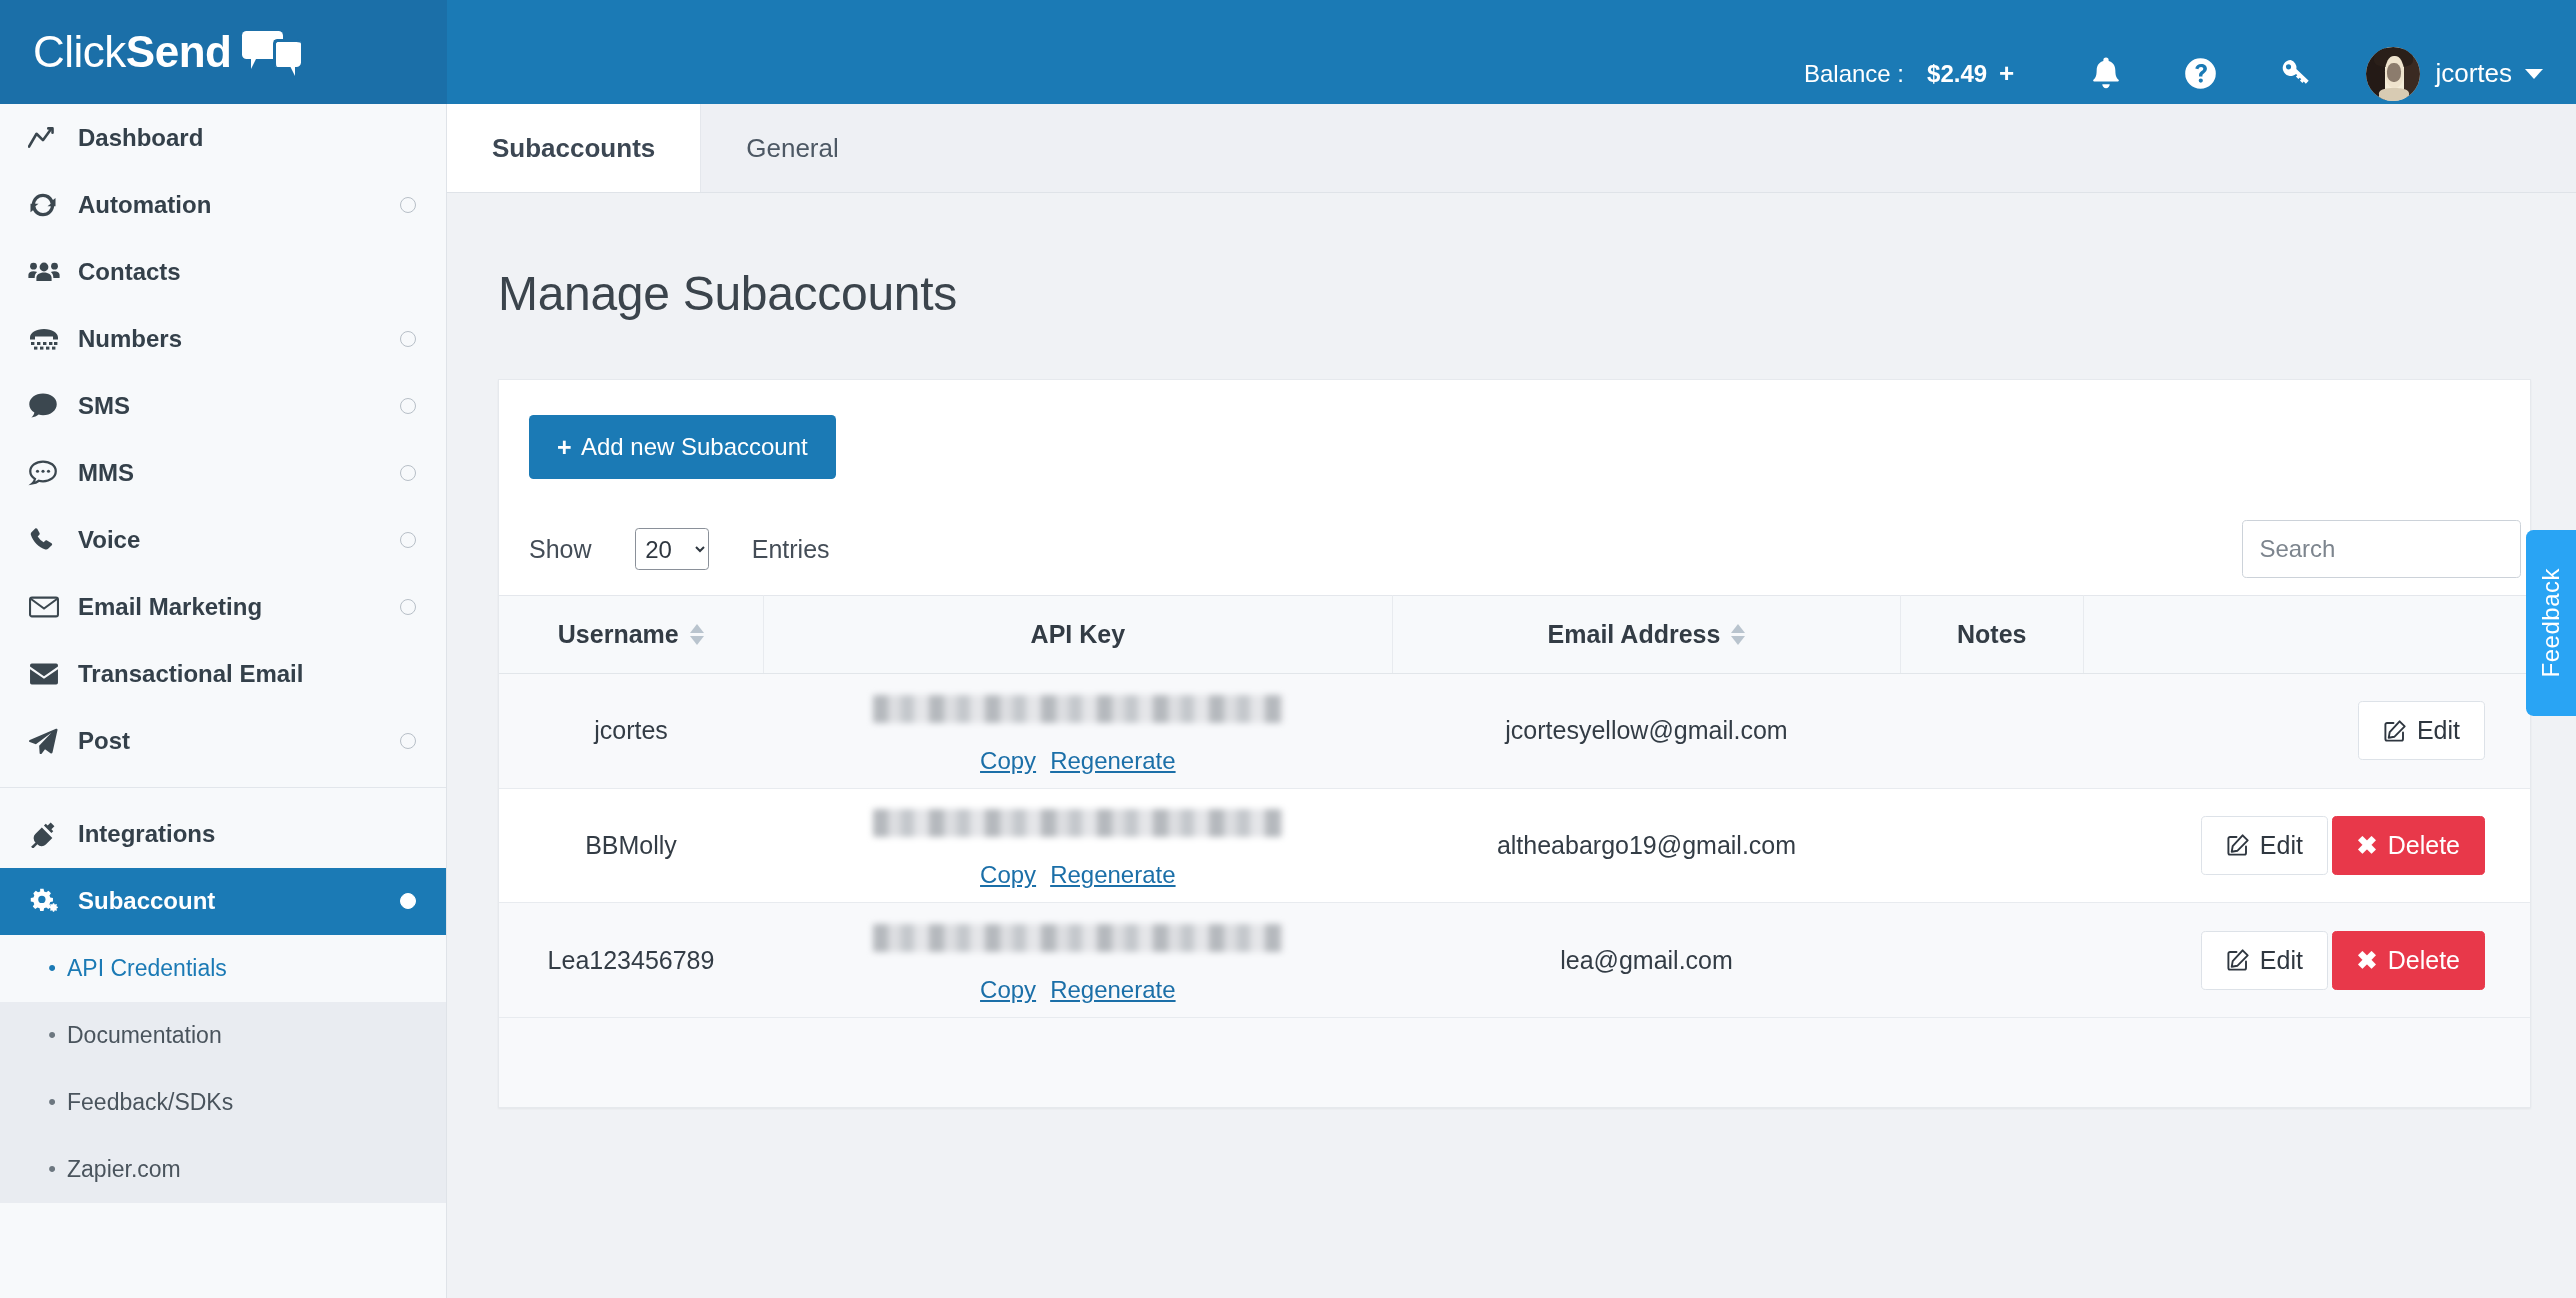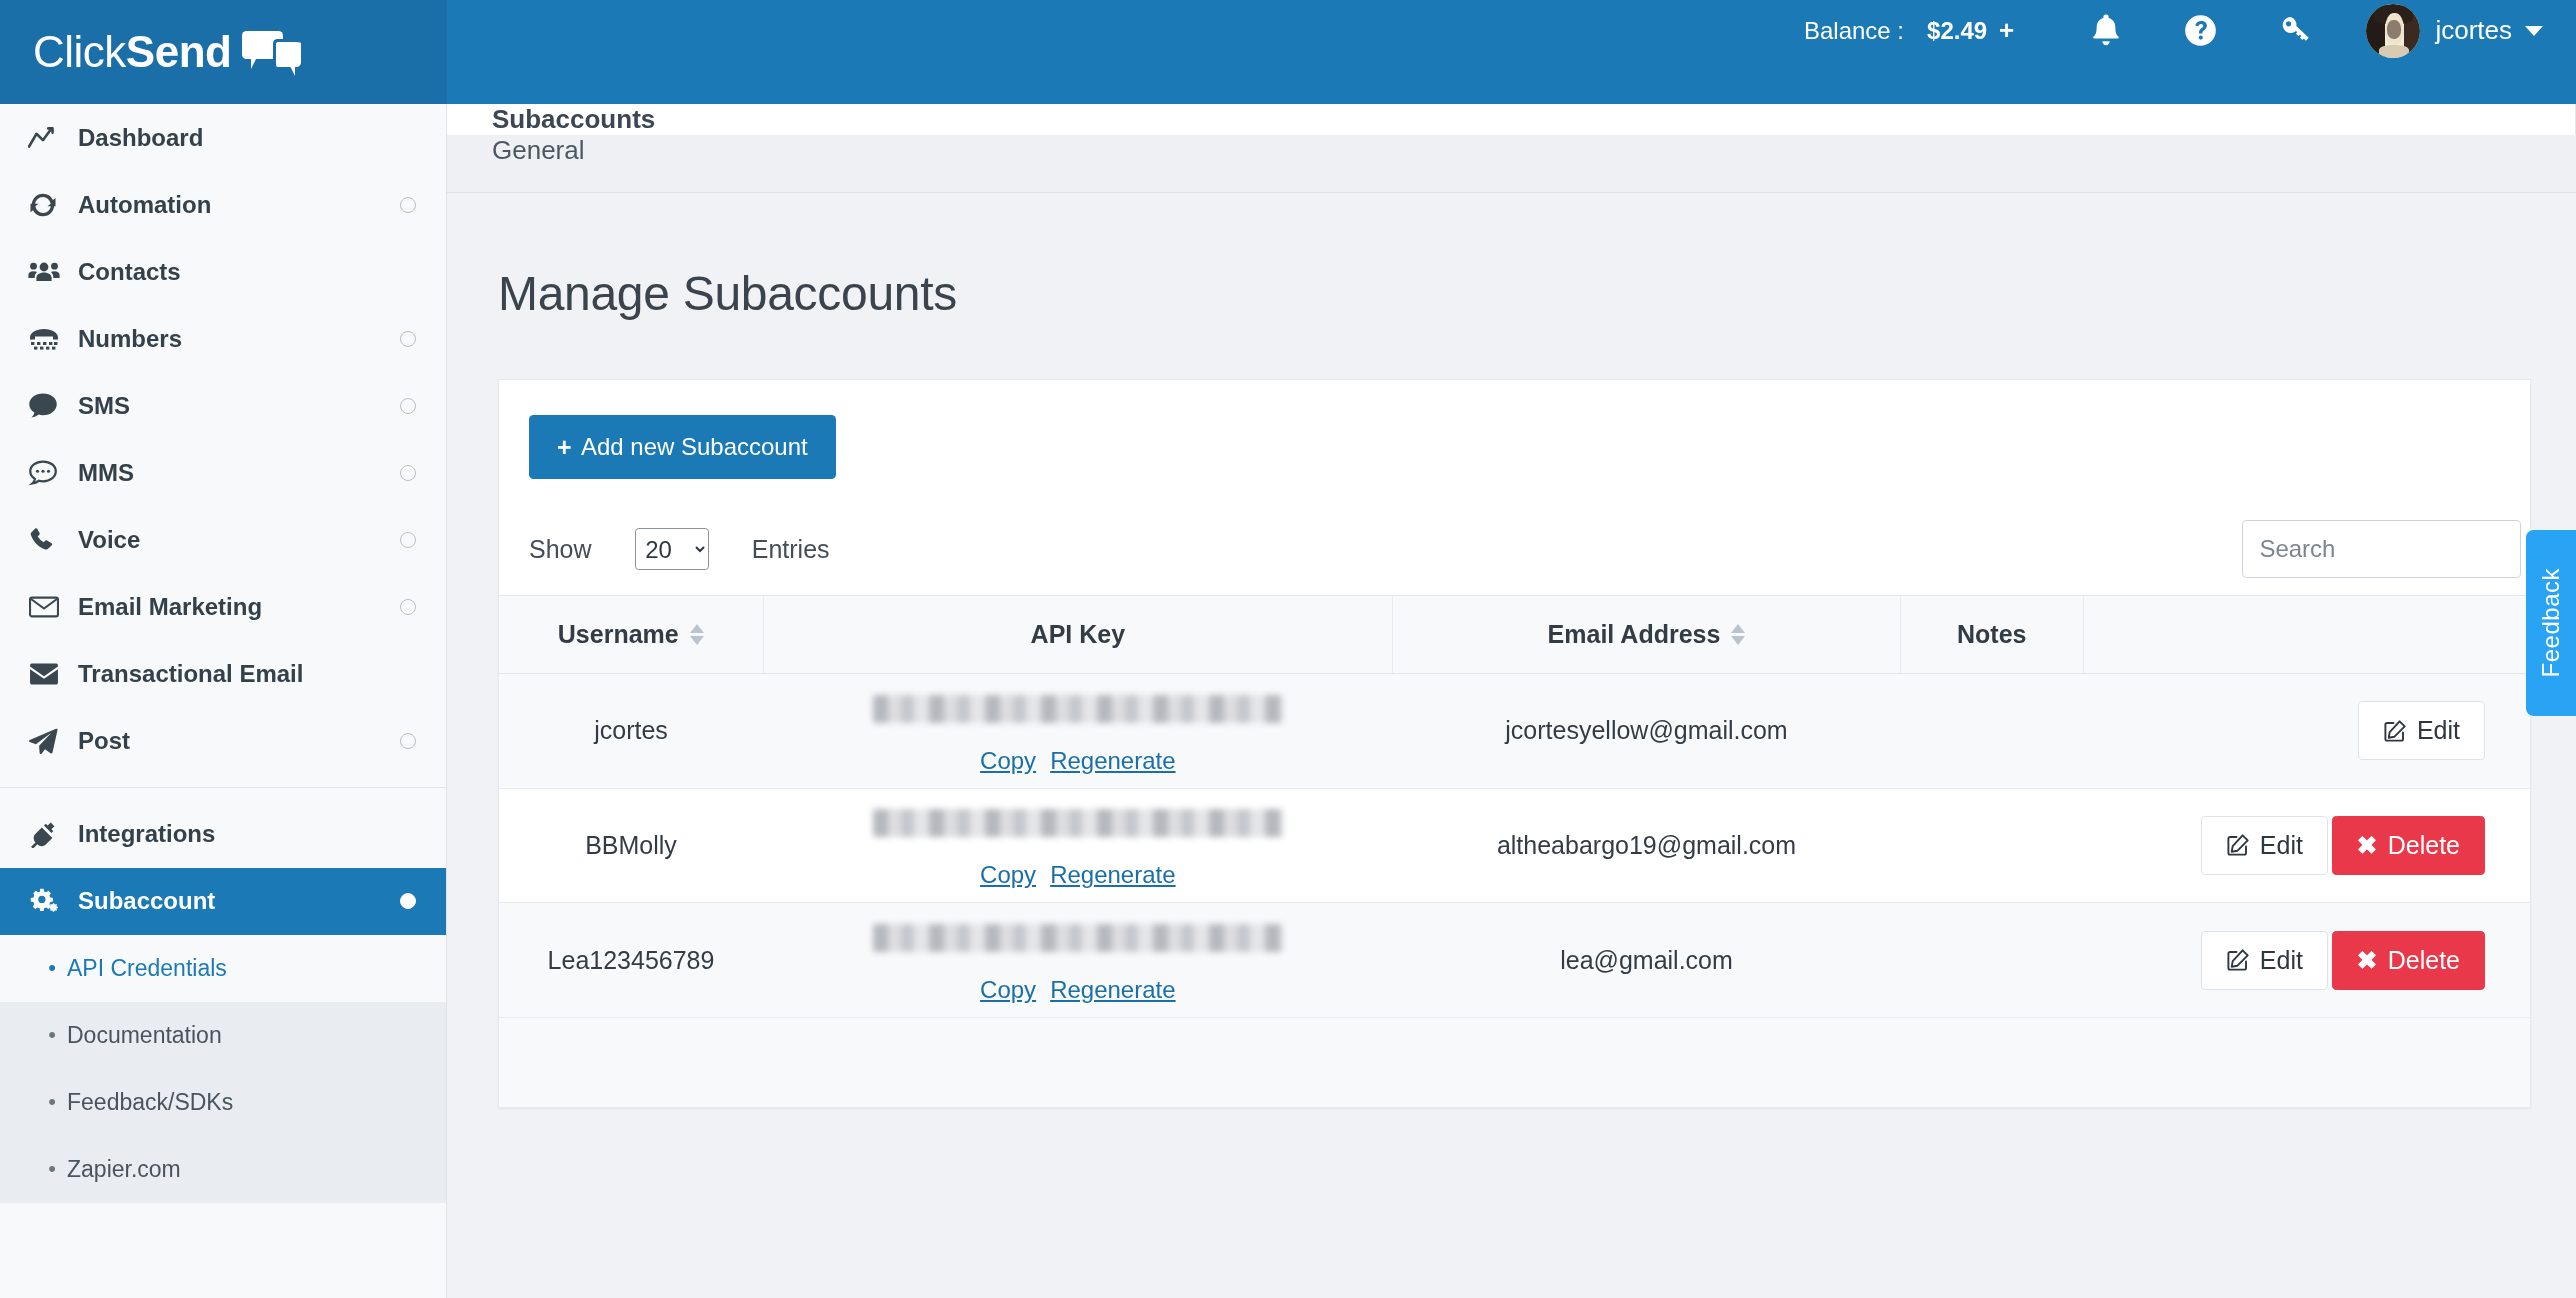--- a/index.html
+++ b/index.html
@@ -8,21 +8,21 @@
     font-family: "Liberation Sans", sans-serif;
     background: #f0f2f5;
     overflow: hidden;
   }
 
   
   .topbar {
     position: absolute; top: 0; left: 0;
     width: 2576px; height: 104px;
     background: #1b7ab5;
-    display: flex; align-items: flex-start;
+    display: flex; align-items: flex-end;
   }
   .logo-zone {
     width: 447px; height: 104px;
     background: #1b6fa8;
     display: flex; align-items: center; padding-left: 33px;
   }
   .logo-text { font-size: 44px; color: #ffffff; letter-spacing: -0.5px; white-space: nowrap; }
   .logo-text .lt-light { font-weight: 300; }
   .logo-text .lt-bold { font-weight: 700; }
   .logo-bubbles { position: relative; width: 61px; height: 43px; margin-left: 11px; }
@@ -116,21 +116,21 @@
   .sub-item.active .sub-bullet { color: #1b7ab5; }
 
   
   .main {
     position: absolute; top: 104px; left: 447px;
     width: 2129px; height: 1194px;
     background: #f0f2f5;
   }
   .tabs {
     height: 89px; display: flex; align-items: stretch;
-    background: #eef0f4; border-bottom: 0.9px solid #dfe3e8; flex-direction: column;
+    background: #eef0f4; border-bottom: 0.9px solid #dfe3e8;
   }
   .tab {
     display: flex; align-items: center; padding: 0 45px;
     font-size: 26px; color: #4d5864;
   }
   .tab.active {
     background: #ffffff; font-weight: 700; color: #3c4753;
     border-right: 0.9px solid #e4e7ec;
   }
 

